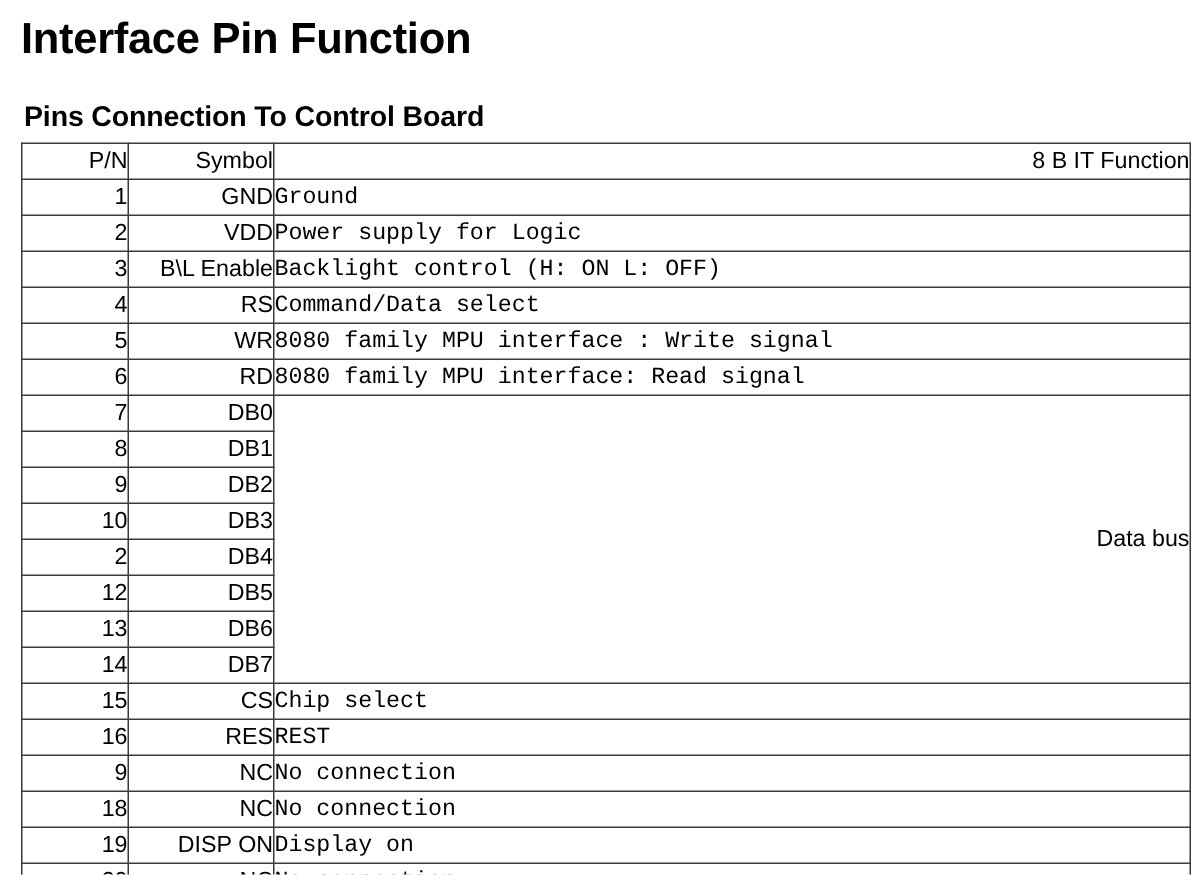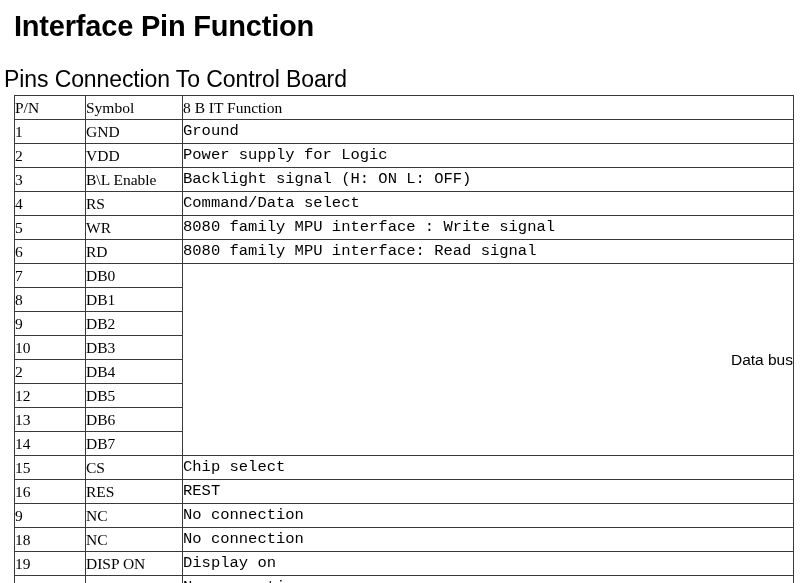--- a/index.html
+++ b/index.html
@@ -32,24 +32,24 @@
     font-size: 29px;
     font-weight: bold;
     letter-spacing: -0.2px;
     font-stretch: condensed;
     line-height: 36px;
     white-space: nowrap;
   }
 
   .section-title {
     position: absolute;
-    left: 4px;
+    left: 16px;
     top: 68px;
-    font-size: 23px;
-    font-weight: normal;
+    font-size: 19px;
+    font-weight: bold;
     line-height: 22px;
     letter-spacing: -0.1px;
     white-space: nowrap;
   }
 
   .table-wrap {
     position: absolute;
     left: 14px;
     top: 95px;
     width: 779px;
@@ -73,22 +73,21 @@
     vertical-align: middle;
     overflow: hidden;
     white-space: nowrap;
   }
 
   col.col-pn     { width: 71px; }
   col.col-symbol { width: 97px; }
   col.col-func   { width: 611px; }
 
   .c-center {
-    text-align: left;
-    font-family: Liberation Serif, serif;
+    text-align: right;
   }
   .c-left {
     text-align: left;
     padding-left: 4px;
     font-family: Liberation Mono, monospace;
   }
 
   .merged-func {
     vertical-align: top;
     padding-top: 2px;
@@ -126,21 +125,21 @@
             <td class="c-left">Ground</td>
           </tr>
           <tr>
             <td class="c-center">2</td>
             <td class="c-center">VDD</td>
             <td class="c-left">Power supply for Logic</td>
           </tr>
           <tr>
             <td class="c-center">3</td>
             <td class="c-center">B\L Enable</td>
-            <td class="c-left">Backlight signal    (H: ON    L: OFF)</td>
+            <td class="c-left">Backlight control    (H: ON    L: OFF)</td>
           </tr>
           <tr>
             <td class="c-center">4</td>
             <td class="c-center">RS</td>
             <td class="c-left">Command/Data select</td>
           </tr>
           <tr>
             <td class="c-center">5</td>
             <td class="c-center">WR</td>
             <td class="c-left">8080 family MPU interface : Write signal</td>

